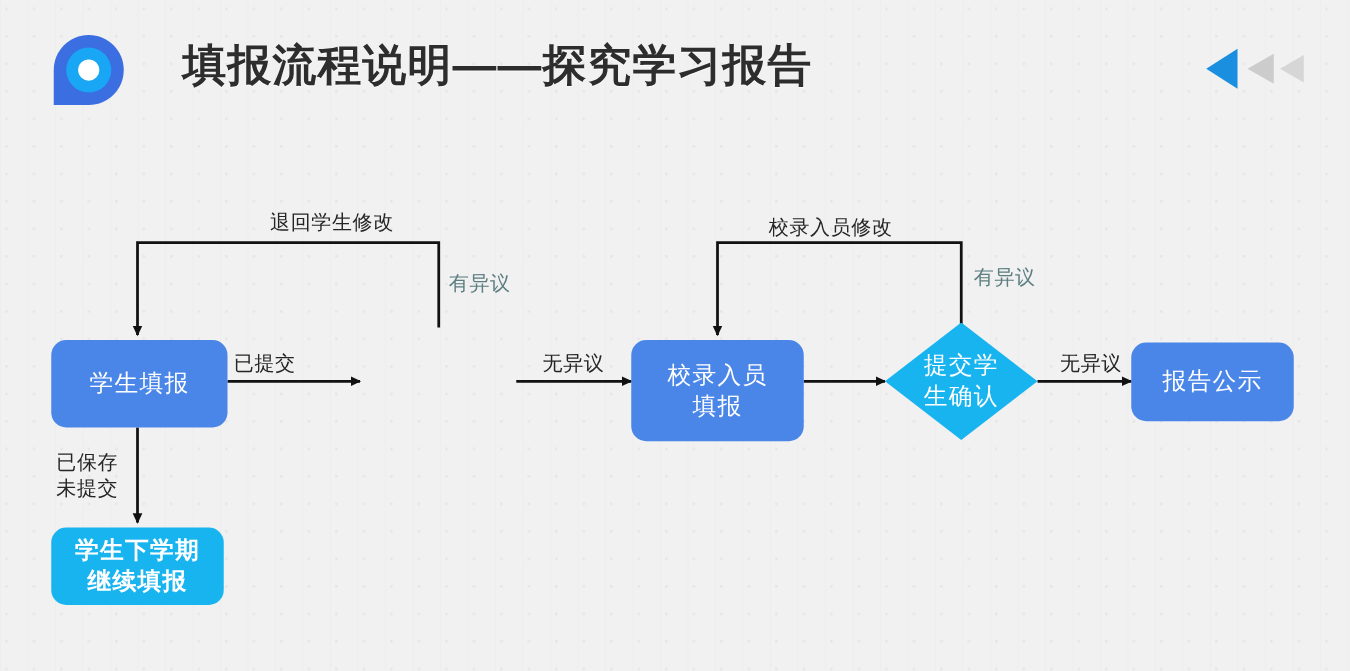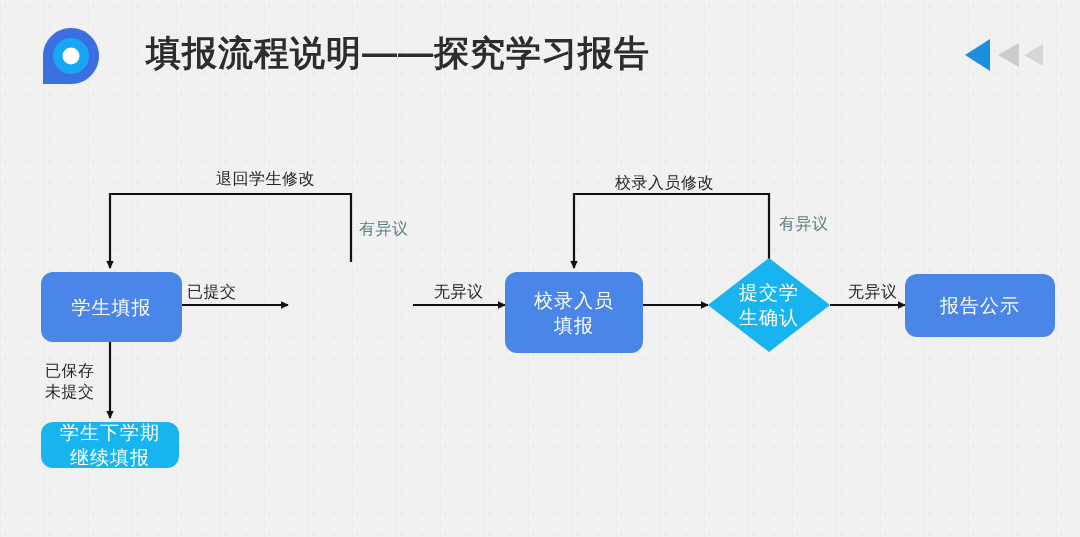--- a/index.html
+++ b/index.html
@@ -117,21 +117,21 @@
   }
 
   .edge-label {
     position: absolute;
     font-size: 16px;
     line-height: 21px;
     white-space: nowrap;
     color: #252525;
     letter-spacing: 0.5px;
   }
-  .edge-label.teal { color: #5c7e80; }
+  .edge-label.teal { color: #5c7e80; font-family: Liberation Mono, monospace; }
   .edge-label.center { text-align: center; }
 </style>
 </head>
 <body>
 
 <div id="page">
 
   <div id="header">
 
     <div id="logo">
@@ -194,25 +194,25 @@
     </div>
 
     <div class="node diamond" style="left:708px; top:258px; width:122px; height:94px;">
       <div class="dshape"></div>
       <div class="dtext">
         <div>提交学</div>
         <div>生确认</div>
       </div>
     </div>
 
-    <div class="node box blue" style="left:905px; top:274px; width:150px; height:63px;">
+    <div class="node box blue" style="left:905px; top:274px; width:130px; height:63px;">
       <span>报告公示</span>
     </div>
 
-    <div class="node box cyan" style="left:41px; top:422px; width:138px; height:46px;">
+    <div class="node box cyan" style="left:41px; top:422px; width:138px; height:62px;font-weight:bold;">
       <div>
         <div>学生下学期</div>
         <div>继续填报</div>
       </div>
     </div>
 
     <div class="edge-label" style="left:187px; top:281px;">已提交</div>
 
     <div class="edge-label" style="left:434px; top:281px;">无异议</div>
 

